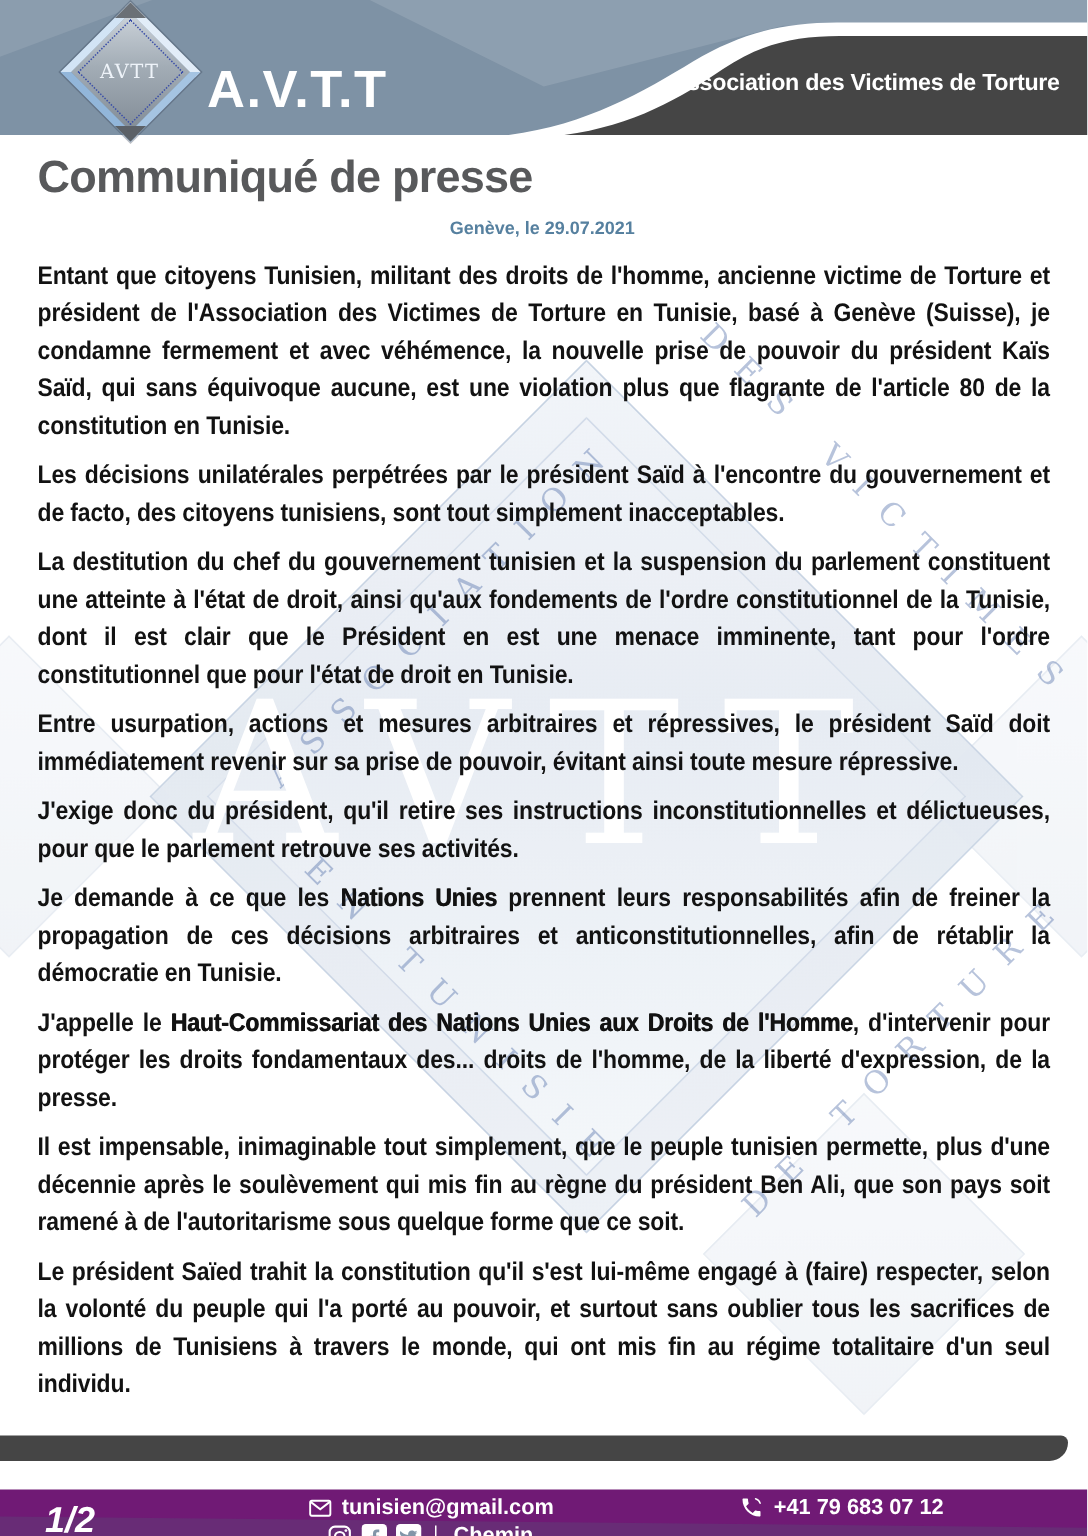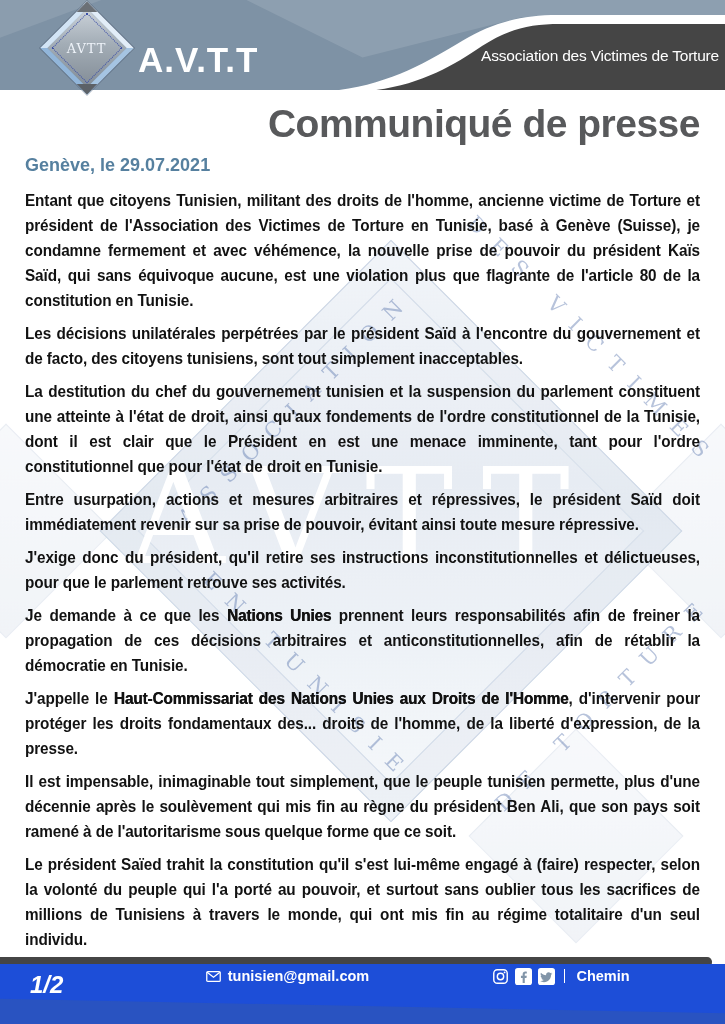--- a/index.html
+++ b/index.html
@@ -6,22 +6,22 @@
   .page{position:relative;width:725px;height:1024px;background:#ffffff;overflow:hidden;
         font-family:"Liberation Sans",sans-serif;}
 
   
   .header{position:absolute;top:0;left:0;width:725px;height:90px;background:#7E92A5;}
   .hdr-shape1{position:absolute;inset:0;background:rgba(255,255,255,0.12);
         clip-path:polygon(34% 0,100% 0,100% 19%,72% 19%,50% 64%);}
   .hdr-shape2{position:absolute;inset:0;background:rgba(255,255,255,0.10);
         clip-path:polygon(0 0,14% 0,0 42%);}
   .swoosh{position:absolute;top:0;left:0;}
-  .banner-band-text{position:absolute;top:47px;right:6px;width:272px;text-align:right;
-        color:#ffffff;font-weight:normal;font-size:15.5px;letter-spacing:-0.2px;z-index:3;}
+  .banner-band-text{position:absolute;top:47px;right:6px;width:272px;text-align:left;
+        color:#ffffff;font-weight:bold;font-size:15.5px;letter-spacing:-0.2px;z-index:3;}
   .logo-diamond{position:absolute;left:54px;top:15px;width:56px;height:56px;transform:rotate(45deg);
         background:linear-gradient(135deg,#ccd3da 0%,#a3adb6 45%,#828c96 100%);
         border:5px solid;border-color:#e2edf8 #a5c4e2 #92b6da #d2e4f5;
         box-shadow:0 0 0 1px rgba(55,65,85,.35);}
   .logo-diamond::before{content:"";position:absolute;left:-5px;top:-5px;width:15px;height:15px;
         background:#6b7076;clip-path:polygon(0 0,100% 0,0 100%);}
   .logo-diamond::after{content:"";position:absolute;right:-5px;bottom:-5px;width:15px;height:15px;
         background:#5c6167;clip-path:polygon(100% 0,100% 100%,0 100%);}
   .logo-inner{position:absolute;inset:3px;border:1px dotted #3b4fa8;
         display:flex;align-items:center;justify-content:center;}
@@ -46,32 +46,32 @@
         font-family:"DejaVu Serif",serif;font-size:132px;letter-spacing:26px;font-weight:normal;}
   .wm-edge{position:absolute;font-family:"DejaVu Serif",serif;font-size:21px;letter-spacing:15px;
         color:rgba(66,96,160,0.38);white-space:nowrap;}
   .wm-edge.e1{left:135px;top:395px;transform:rotate(-45deg);}
   .wm-edge.e2{left:420px;top:330px;transform:rotate(45deg);}
   .wm-edge.e3{left:165px;top:665px;transform:rotate(45deg);}
   .wm-edge.e4{left:455px;top:690px;transform:rotate(-45deg);}
 
   
   .content{position:absolute;left:25px;top:96px;width:675px;z-index:1;}
-  .doc-title{margin:6px 0 0;text-align:right;font-size:39px;font-weight:bold;color:#58595B;
+  .doc-title{margin:6px 0 0;text-align:left;font-size:30px;font-weight:bold;color:#58595B;
         letter-spacing:-0.5px;}
-  .dateline{text-align:left;color:#56809F;font-weight:bold;font-size:18px;margin:9px 2px 12px 0;}
+  .dateline{text-align:center;color:#56809F;font-weight:bold;font-size:12px;margin:9px 2px 12px 0;}
   .paras{width:750px;transform:scaleX(0.9);transform-origin:0 0;}
   .paras p{margin:0 0 8px;font-size:17px;line-height:25px;text-align:justify;color:#121212;
         font-weight:bold;letter-spacing:-0.1px;}
   .paras p b{text-shadow:0.5px 0 currentColor;}
 
   
   .prefooter-bar{position:absolute;left:0;top:957px;width:712px;height:17px;background:#454545;
         border-radius:0 5px 13px 0;z-index:2;}
-  .footer{position:absolute;left:0;bottom:0;width:725px;height:60px;background:#1d4ed8;z-index:2;}
+  .footer{position:absolute;left:0;bottom:0;width:725px;height:31px;background:#701a75;z-index:2;}
   .footer::after{content:"";position:absolute;inset:0;background:rgba(80,100,122,0.25);
         clip-path:polygon(0 58%,100% 82%,100% 100%,0 100%);}
   .page-number{position:absolute;left:30px;top:7px;color:#ffffff;font-size:24px;font-weight:bold;
         font-style:italic;z-index:3;}
   .contact{position:absolute;left:128px;top:3px;display:grid;grid-template-columns:318px 230px;
         row-gap:1px;z-index:3;}
   .c-item{display:flex;align-items:center;justify-content:center;gap:6px;color:#ffffff;
         font-weight:bold;font-size:14.5px;height:18px;}
   .c-item svg{flex:0 0 auto;}
   .s-icon{display:inline-flex;width:17px;height:17px;}
@@ -136,20 +136,29 @@
         <span class="s-icon">
           <svg width="17" height="17" viewBox="0 0 24 24" fill="none" stroke="#ffffff" stroke-width="1.8">
               <rect x="2.5" y="5" width="19" height="14" rx="1.5"></rect>
               <path d="M3 6l9 7 9-7"></path>
             </svg>
         </span>
         <span>tunisien@gmail.com</span>
       </div>
       <div class="c-item">
         <span class="s-icon">
+          <svg width="16" height="16" viewBox="0 0 24 24" fill="#ffffff">
+              <path d="M6.6 10.8c1.5 2.8 3.8 5.1 6.6 6.6l2.2-2.2c.3-.3.7-.4 1-.2 1.1.4 2.4.6 3.6.6.6 0 1 .4 1 1V20c0 .6-.4 1-1 1C10.6 21 3 13.4 3 4c0-.6.4-1 1-1h3.5c.6 0 1 .4 1 1 0 1.3.2 2.5.6 3.6.1.3 0 .7-.2 1l-2.3 2.2z"></path>
+              <path d="M16 3.2c2.2.6 4 2.3 4.7 4.6" fill="none" stroke="#ffffff" stroke-width="1.4" stroke-linecap="round"></path>
+            </svg>
+        </span>
+        <span>+41 79 683 07 12</span>
+      </div>
+      <div class="c-item">
+        <span class="s-icon">
           <svg width="17" height="17" viewBox="0 0 24 24" fill="none" stroke="#ffffff" stroke-width="2">
               <rect x="2.5" y="2.5" width="19" height="19" rx="5"></rect>
               <circle cx="12" cy="12" r="4.5"></circle>
               <circle cx="17.8" cy="6.2" r="1.3" fill="#ffffff" stroke="none"></circle>
             </svg>
         </span>
         <span class="s-icon">
           <svg width="17" height="17" viewBox="0 0 24 24">
               <rect width="24" height="24" rx="4" fill="#ffffff"></rect>
               <path d="M13.8 21v-7h2.4l.4-2.9h-2.8V9.2c0-.8.3-1.4 1.5-1.4h1.4V5.2c-.3 0-1.2-.1-2.2-.1-2.2 0-3.7 1.3-3.7 3.8v2.2H8.4V14h2.4v7z" fill="#8295A8"></path>

